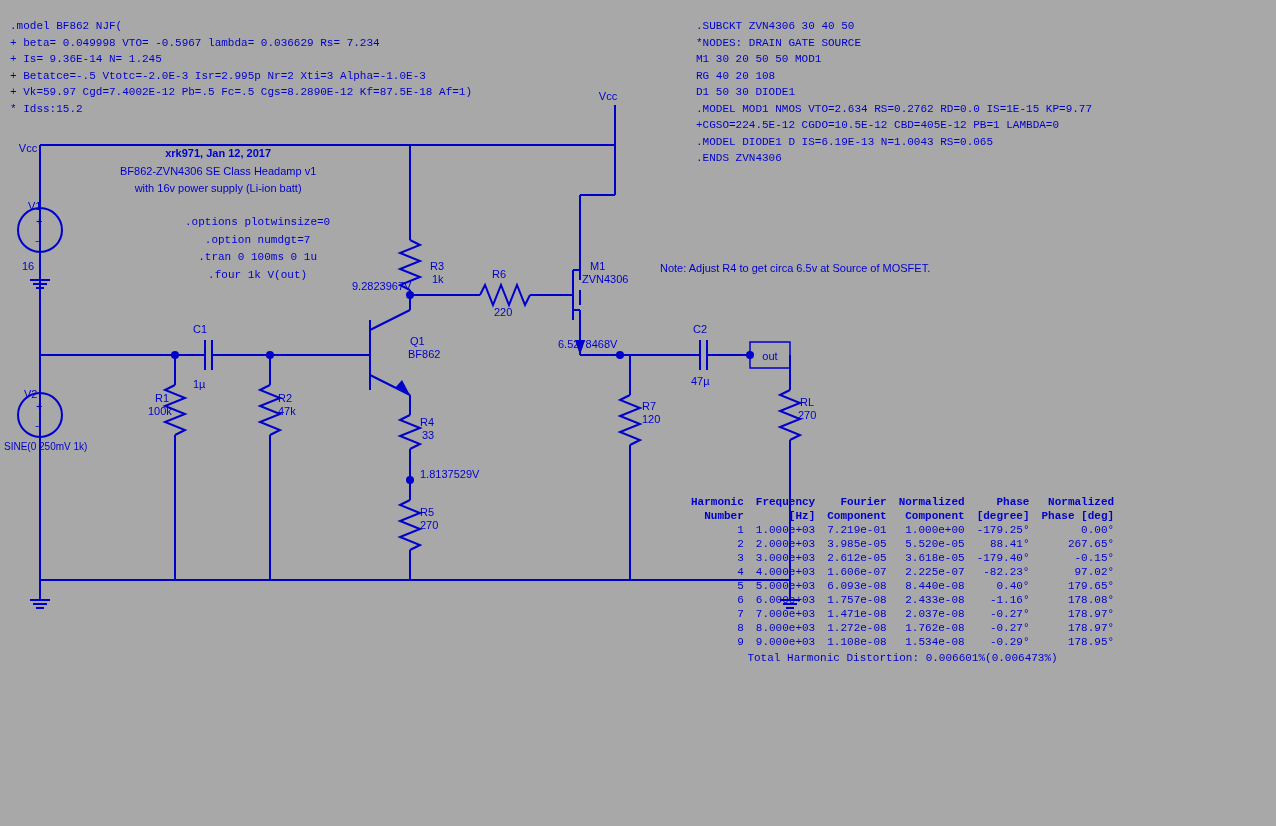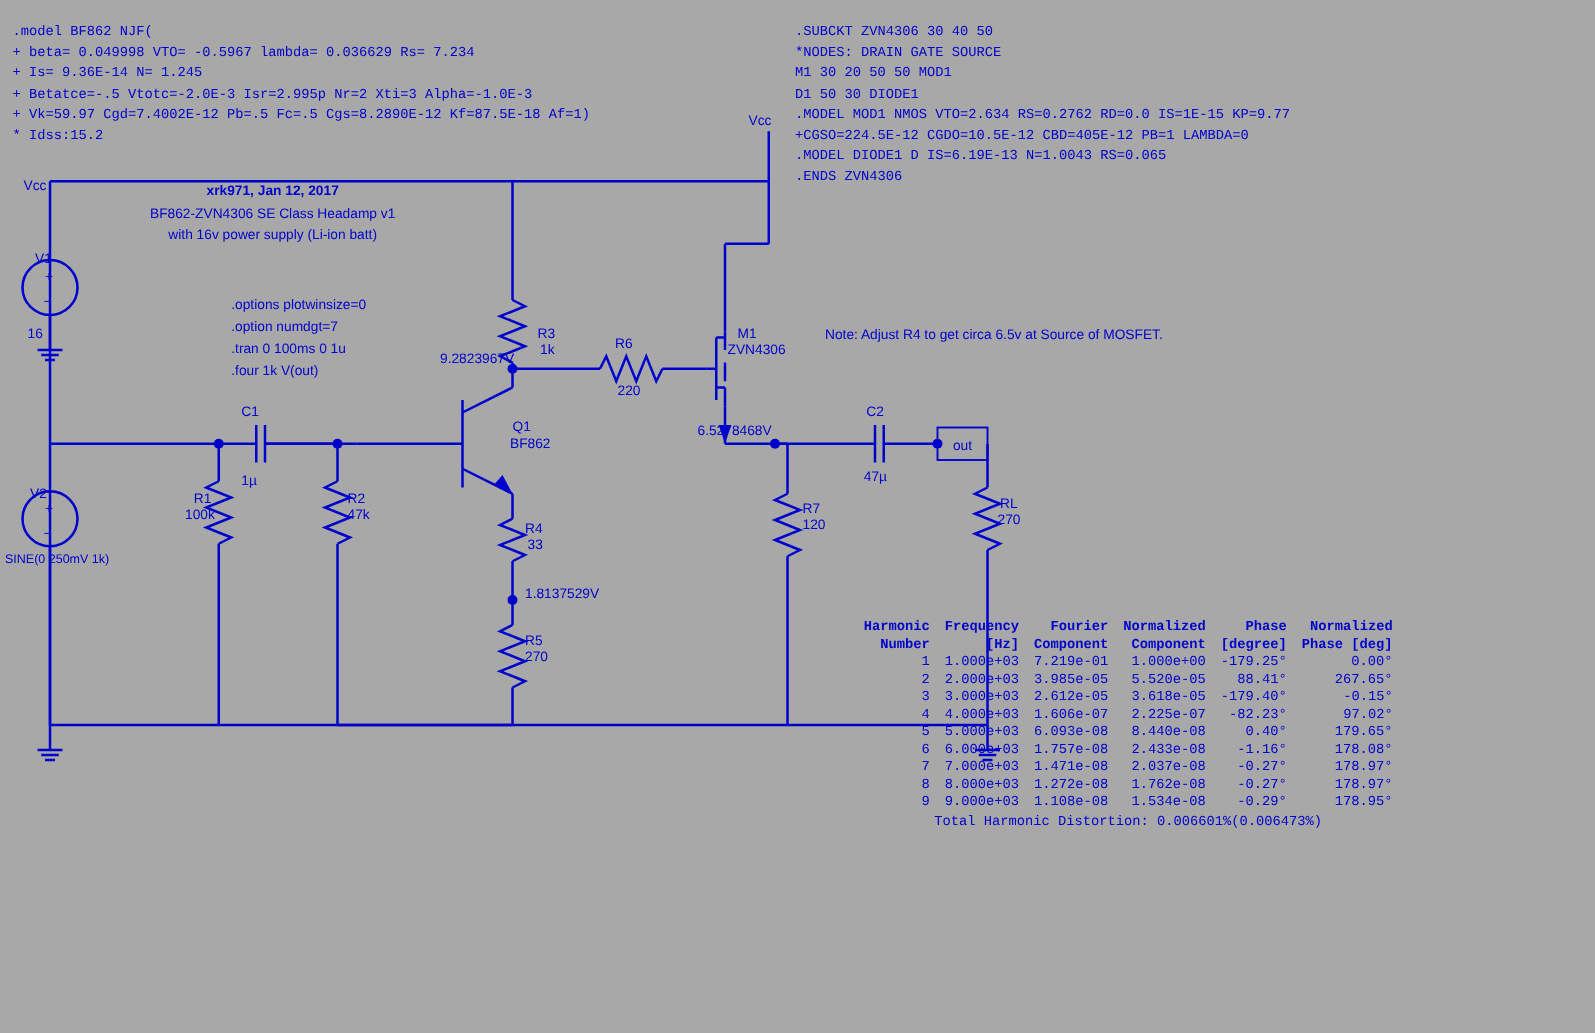--- a/index.html
+++ b/index.html
@@ -26,21 +26,21 @@
       left: 10px;
       font-family: 'Courier New', monospace;
       font-size: 11px;
       color: #0000cc;
       line-height: 1.5;
     }
     
     .subckt-text {
       position: absolute;
       top: 18px;
-      left: 636px;
+      left: 696px;
       font-family: 'Courier New', monospace;
       font-size: 11px;
       color: #0000cc;
       line-height: 1.5;
     }
     
     .annotation-text {
       position: absolute;
       top: 145px;
       left: 120px;
@@ -94,46 +94,48 @@
       text-align: right;
       padding: 1px 6px;
       color: #0000cc;
     }
     .harmonic-table .thd-row {
       text-align: center;
       padding-top: 3px;
     }
     .options-text {
       position: absolute;
-      top: 236px;
+      top: 214px;
       left: 185px;
-      font-family: Liberation Sans, sans-serif;
+      font-family: Liberation Mono, monospace;
       font-size: 11px;
       color: #0000cc;
       line-height: 1.6;
+      text-align: center;
     }
   </style>
 </head>
 <body>
 
 <div class="main-container">
 
   <div class="model-text">
     <div>.model BF862 NJF(</div>
     <div>+ beta= 0.049998 VTO= -0.5967 lambda= 0.036629 Rs= 7.234</div>
     <div>+ Is= 9.36E-14 N= 1.245</div>
     <div>+ Betatce=-.5 Vtotc=-2.0E-3 Isr=2.995p Nr=2 Xti=3 Alpha=-1.0E-3</div>
     <div>+ Vk=59.97 Cgd=7.4002E-12 Pb=.5 Fc=.5 Cgs=8.2890E-12 Kf=87.5E-18 Af=1)</div>
     <div>* Idss:15.2</div>
   </div>
 
   <div class="subckt-text">
     <div>.SUBCKT ZVN4306 30 40 50</div>
     <div>*NODES: DRAIN GATE SOURCE</div>
     <div>M1 30 20 50 50 MOD1</div>
+    <div>RG 40 20 108</div>
     <div>D1 50 30 DIODE1</div>
     <div>.MODEL MOD1 NMOS VTO=2.634 RS=0.2762 RD=0.0 IS=1E-15 KP=9.77</div>
     <div>+CGSO=224.5E-12 CGDO=10.5E-12 CBD=405E-12 PB=1 LAMBDA=0</div>
     <div>.MODEL DIODE1 D IS=6.19E-13 N=1.0043 RS=0.065</div>
     <div>.ENDS ZVN4306</div>
   </div>
 
   <div class="annotation-text">
     <div class="annotation-author">xrk971, Jan 12, 2017</div>
     <div>BF862-ZVN4306 SE Class Headamp v1</div>

